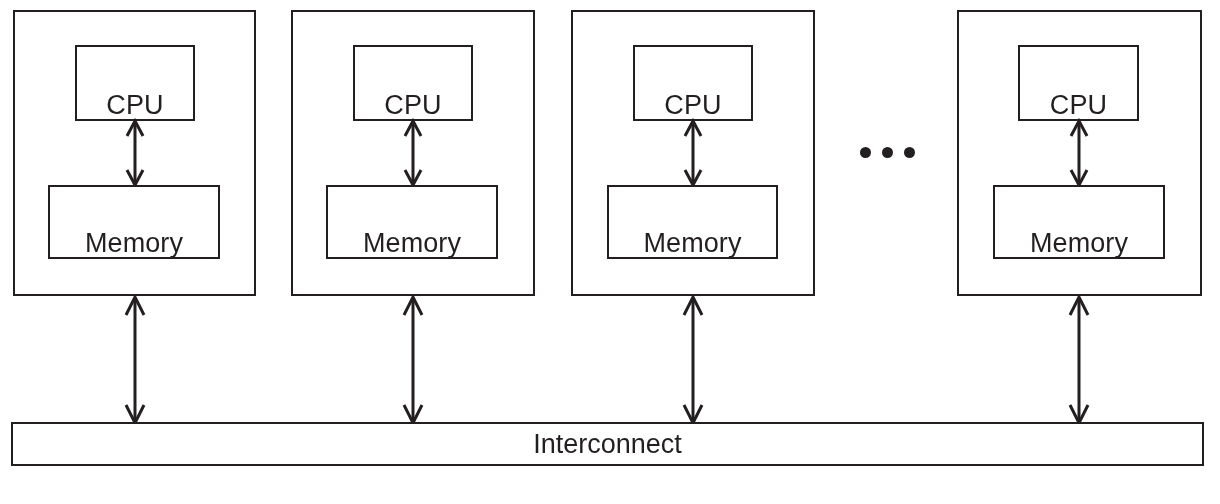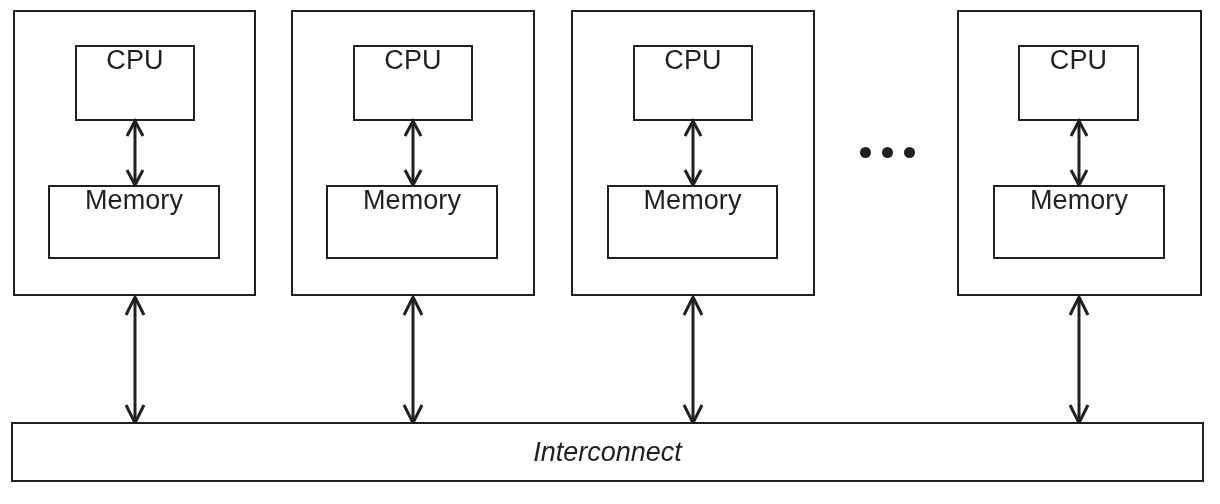--- a/index.html
+++ b/index.html
@@ -20,21 +20,21 @@
     box-sizing: border-box;
     border: 2px solid #231f20;
     background: #ffffff;
   }
   .unit-box {
     position: absolute;
     box-sizing: border-box;
     border: 2px solid #231f20;
     background: #ffffff;
     display: flex;
-    align-items: flex-start;
+    align-items: flex-end;
     justify-content: center;
     color: #231f20;
     font-size: 27px;
     line-height: 1;
     letter-spacing: 0.1px;
   }
   .interconnect-bar {
     position: absolute;
     box-sizing: border-box;
     border: 2px solid #231f20;
@@ -156,17 +156,17 @@
   <div class="unit-box" style="left:993px; top:185px; width:172px; height:74px;">
     <span>Memory</span>
   </div>
 
   <svg class="arrow-svg" style="left:1064px; top:295px; width:30px; height:130px;" viewBox="0 0 30 130">
     <line x1="15" y1="4" x2="15" y2="126" stroke="#231f20" stroke-width="3"></line>
     <polyline points="6,20 15,2 24,20" fill="none" stroke="#231f20" stroke-width="3"></polyline>
     <polyline points="6,110 15,128 24,110" fill="none" stroke="#231f20" stroke-width="3"></polyline>
   </svg>
 
-  <div class="interconnect-bar" style="left:11px; top:422px; width:1193px; height:60px;font-style:italic;">
+  <div class="interconnect-bar" style="left:11px; top:422px; width:1193px; height:44px;">
     <span>Interconnect</span>
   </div>
 
 </div>
 
 </body></html>

